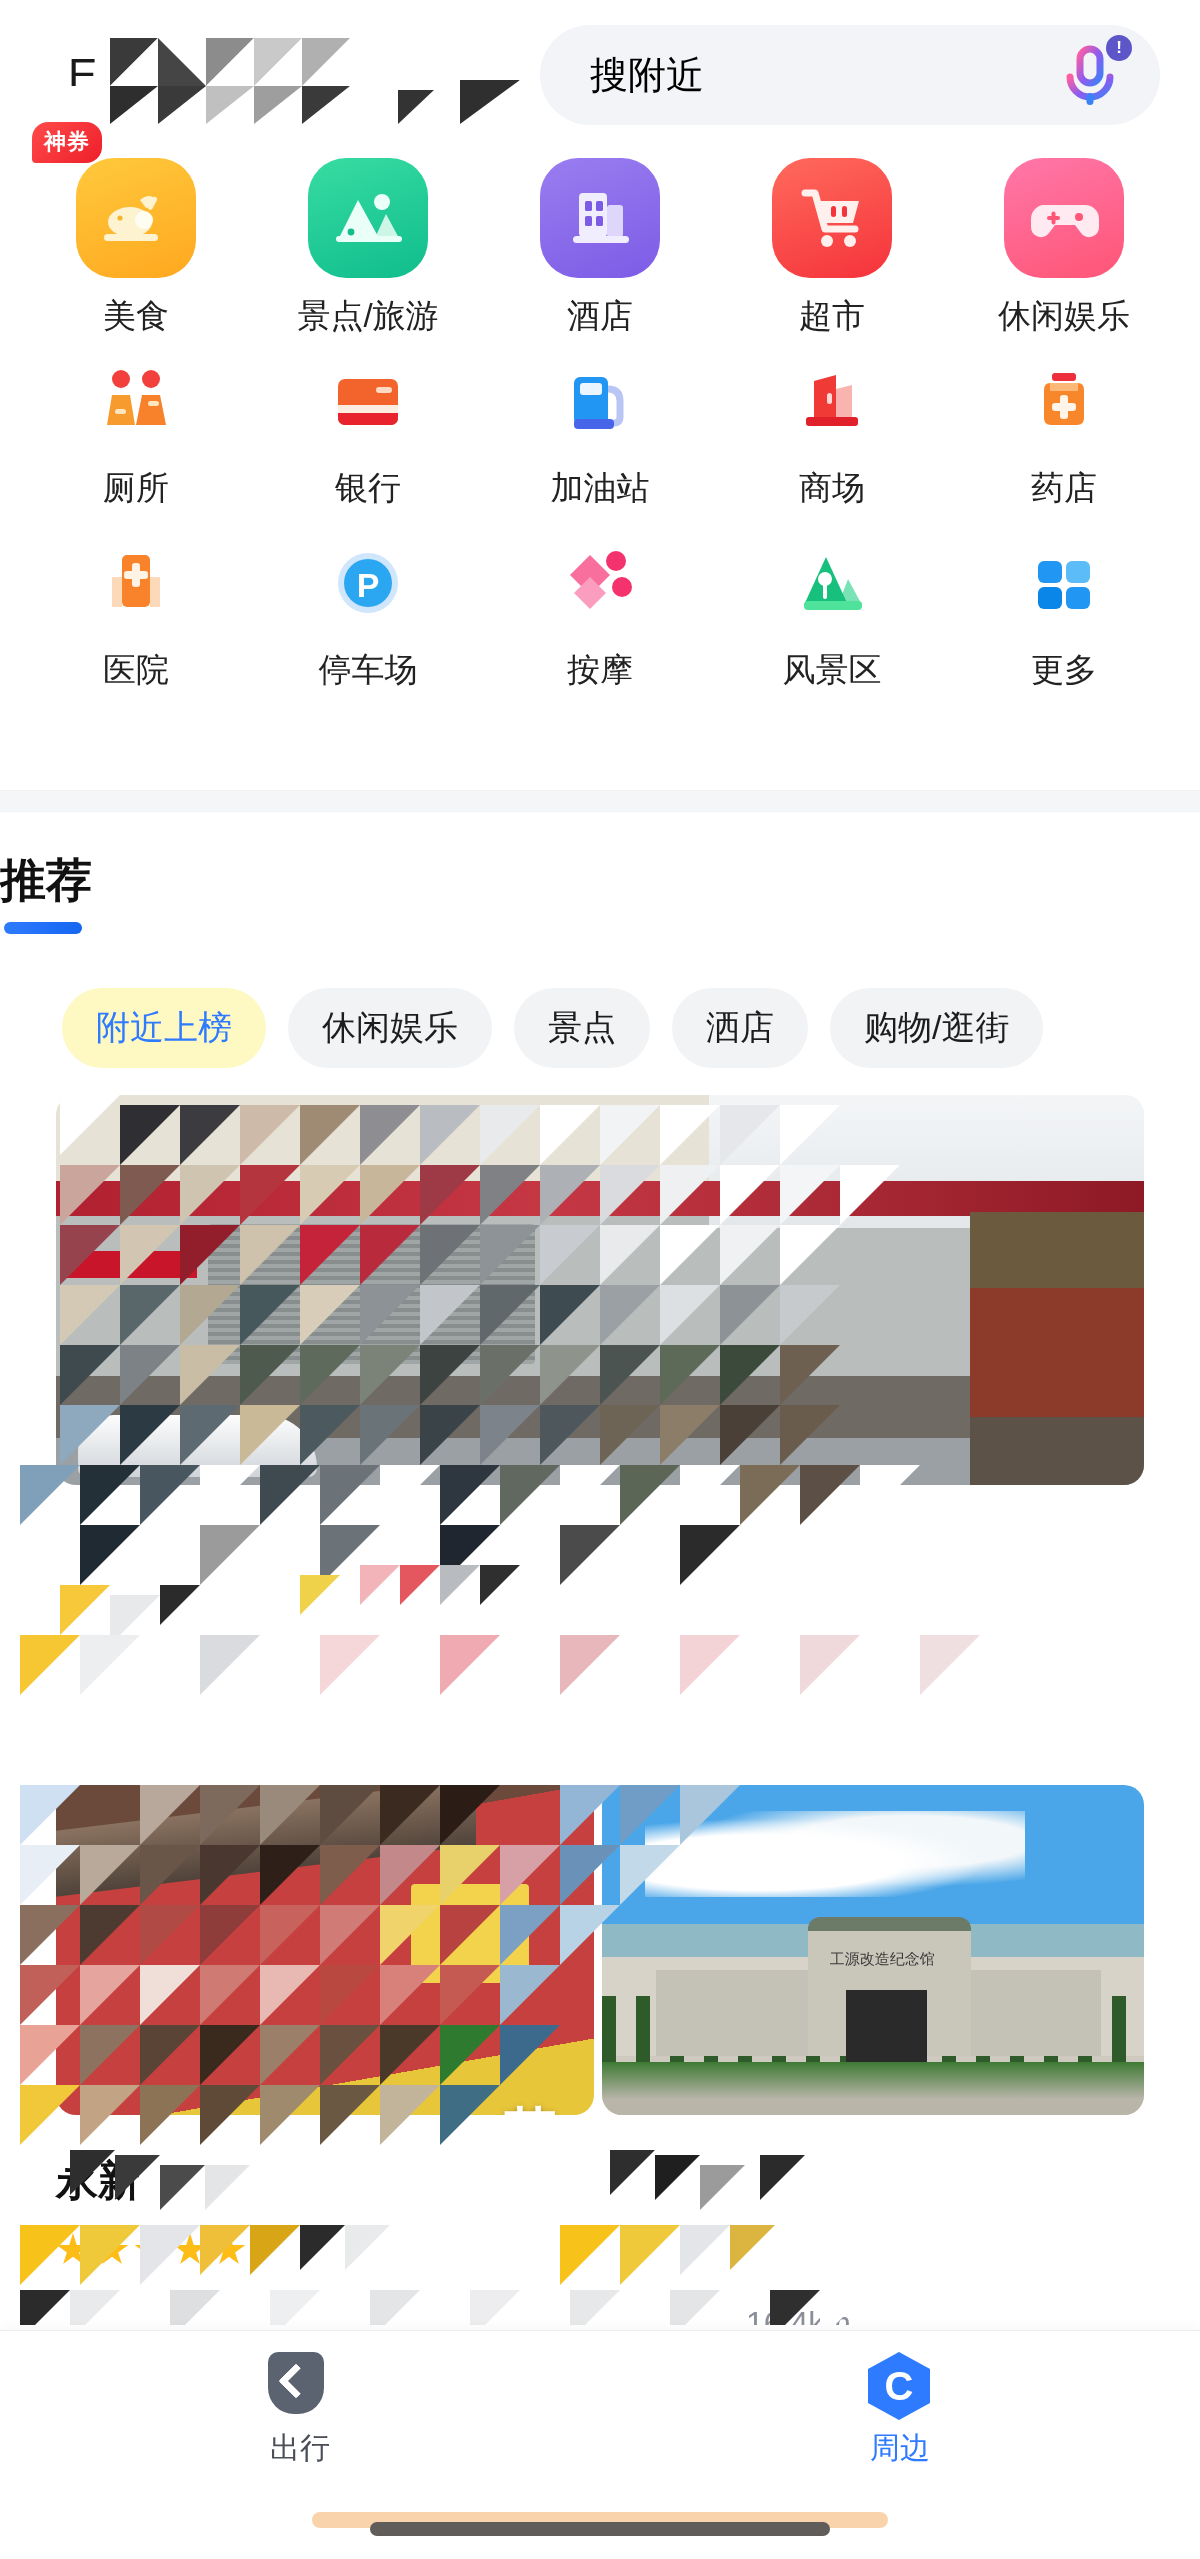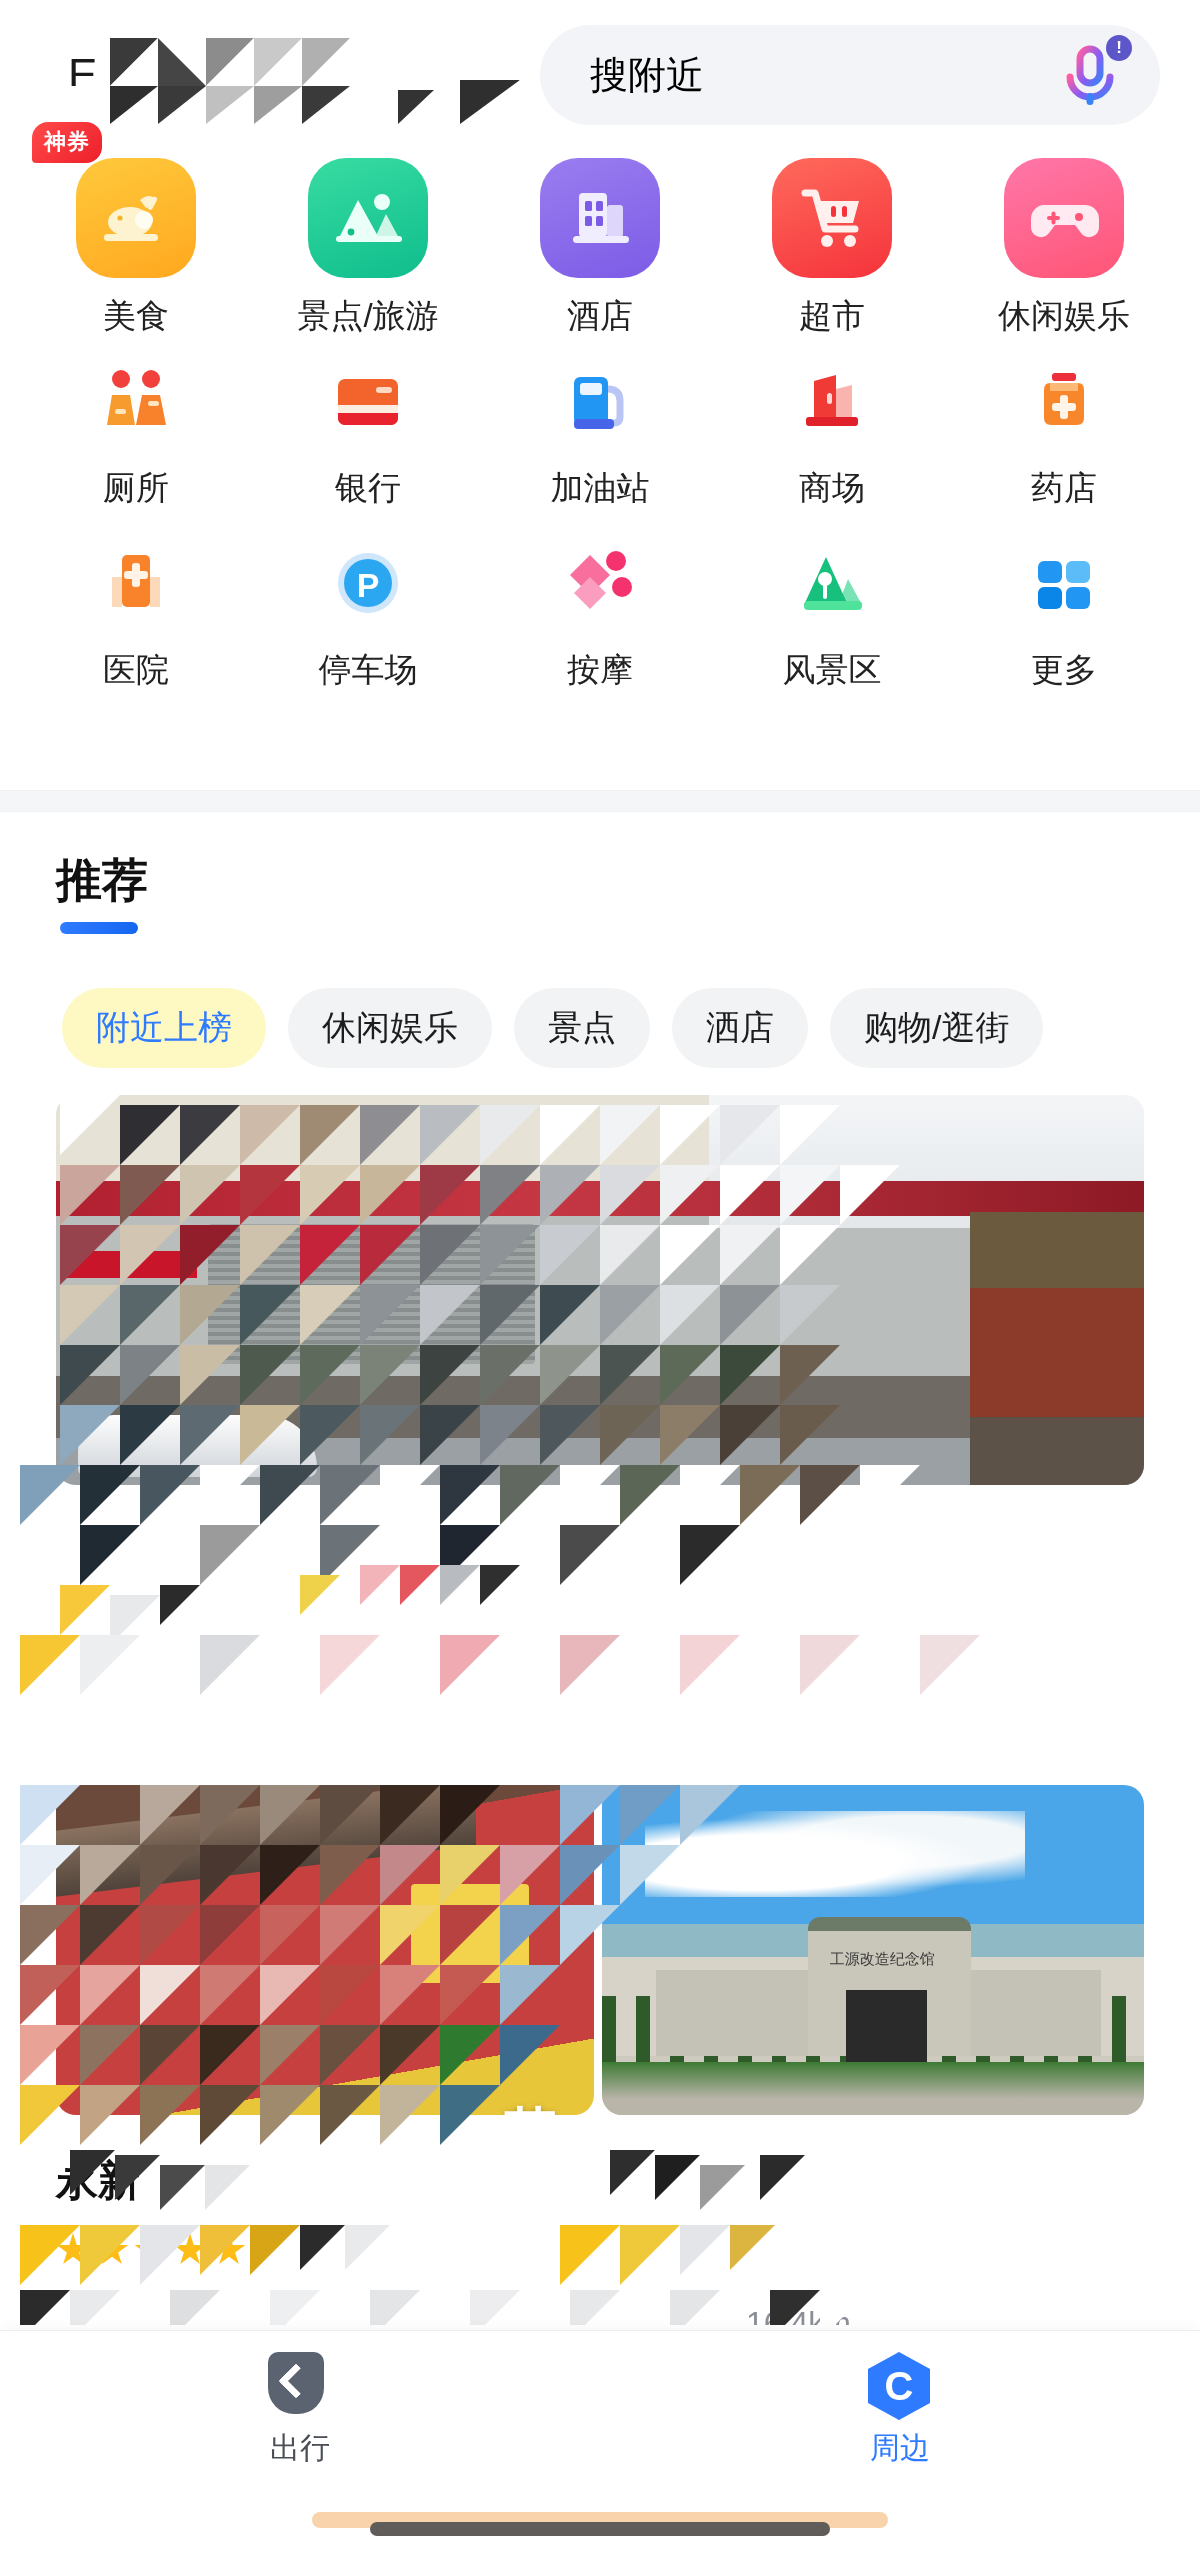--- a/index.html
+++ b/index.html
@@ -112,21 +112,20 @@
     background: #f5f6f8;
     border-top: 1px solid #f1f2f4;
     border-bottom: 1px solid #f1f2f4;
   }
 
   
   .tabs {
     position: absolute; left: 0; top: 840px;
     width: 1200px; height: 120px;
     display: flex; align-items: flex-start;
-    padding-left: 56px;
   }
   .tab {
     position: relative;
     margin-right: 112px;
     padding-top: 10px;
   }
   .tab-label { font-size: 46px; font-weight: bold; color: #111; white-space: nowrap; }
   .tab.active .tab-label { color: #111; }
   .tab-underline {
     position: absolute; left: 4px; bottom: -22px;

